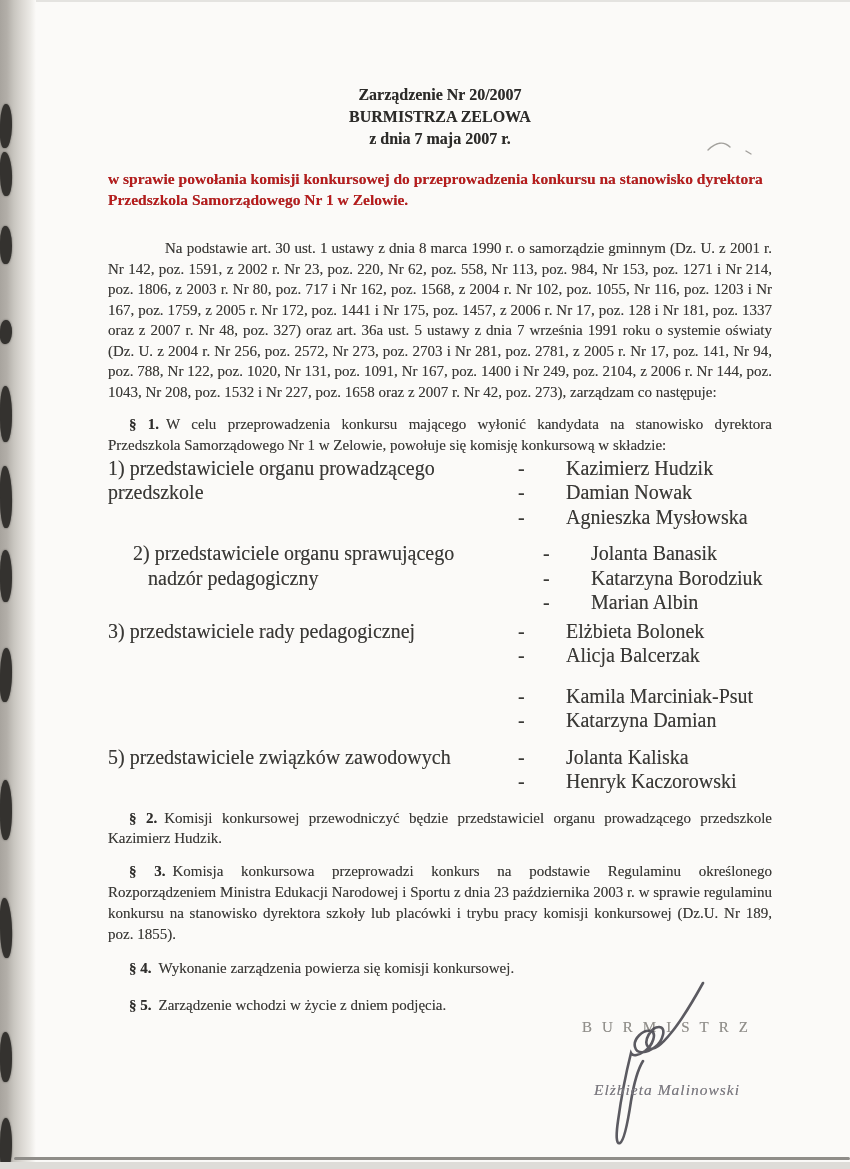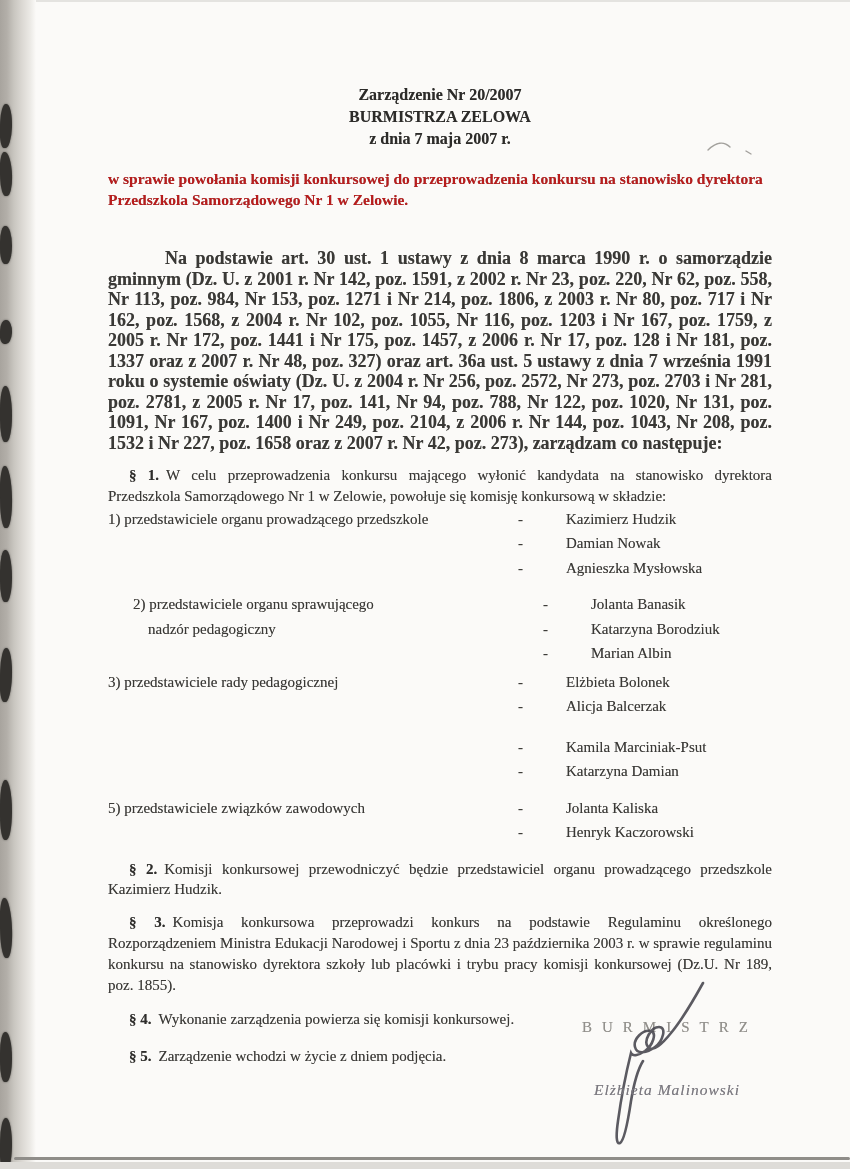--- a/index.html
+++ b/index.html
@@ -25,31 +25,31 @@
   .top-edge{position:absolute;left:0;top:0;width:100%;height:2px;background:#d2d0cc;opacity:.55;}
   .bottom-line{position:absolute;left:14px;right:0;top:1157px;height:3px;background:#8f8d89;border-radius:2px;}
   .bottom-band{position:absolute;left:0;right:0;bottom:0;height:7px;background:#dedcd8;}
 
   .content{position:absolute;left:108px;right:78px;top:0;}
   .content *{text-shadow:0 0 .5px rgba(60,58,55,.5);}
 
   .header{margin-top:84px;text-align:center;font-weight:bold;font-size:16px;line-height:22px;color:#2c2b29;}
   .subject{margin:18px 0 0 0;font-weight:bold;font-size:15.5px;line-height:21px;color:#b91c1c;text-align:left;}
 
-  .legal{margin:38px 0 0 0;font-size:18px;line-height:20.5px;text-align:justify;text-indent:57px;font-weight:bold;}
+  .legal{margin:28px 0 0 0;font-size:15px;line-height:20.5px;text-align:justify;text-indent:57px;}
 
   .law-para{font-size:15px;line-height:20.8px;text-align:justify;text-indent:21px;margin:0;}
   .s1{margin-top:12px;}
   .s2{margin-top:14px;}
   .s3{margin-top:12px;}
   .s4{margin-top:14px;}
   .s5{margin-top:16px;}
   .snum{font-weight:bold;margin-right:7px;color:#2e2d2b;}
 
-  .groups{font-size:15px;}
+  .groups{font-size:20px;}
   .group{position:relative;}
   .g1{margin-bottom:12px;}
   .g2{margin-bottom:4px;margin-left:25px;}
   .g3{margin-bottom:16px;}
   .g4{margin-bottom:12px;}
   .glabel{position:absolute;left:0;top:0;width:400px;line-height:24.5px;}
   .glabel2{margin-left:15px;}
   .glabel2:empty{display:none;}
   .members{margin-left:410px;}
   .member{display:flex;line-height:24.5px;}

